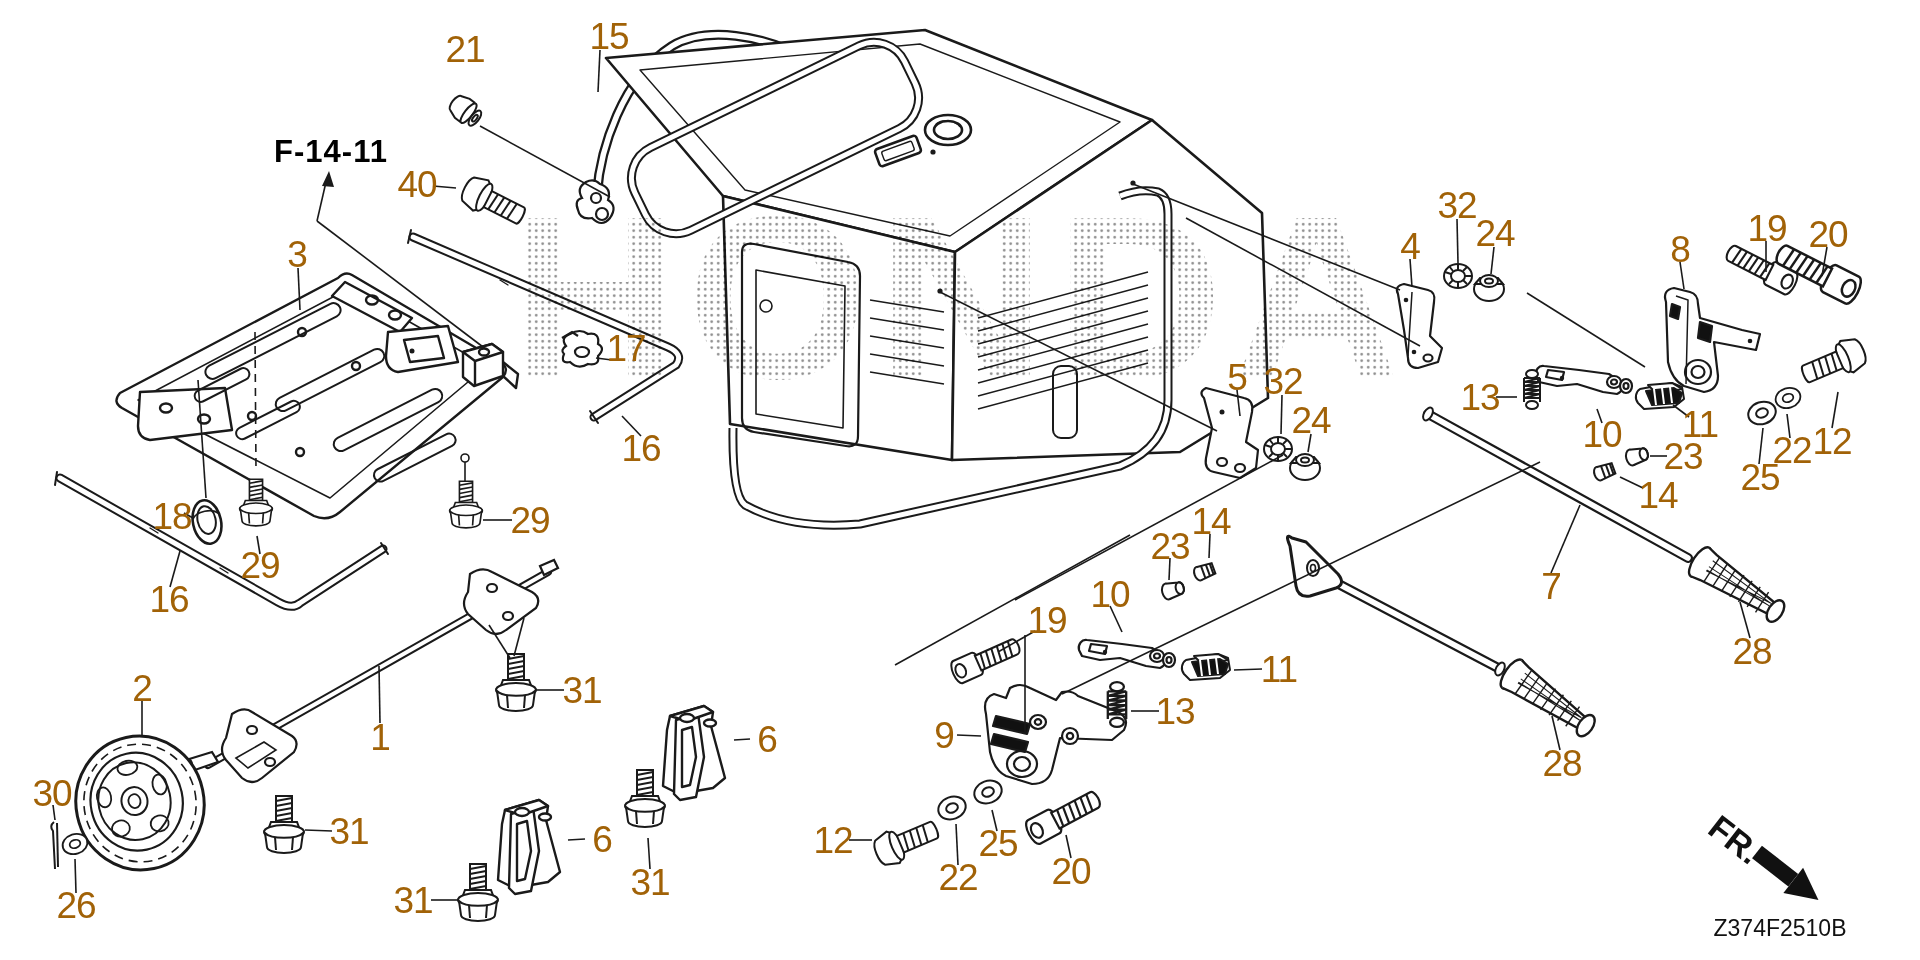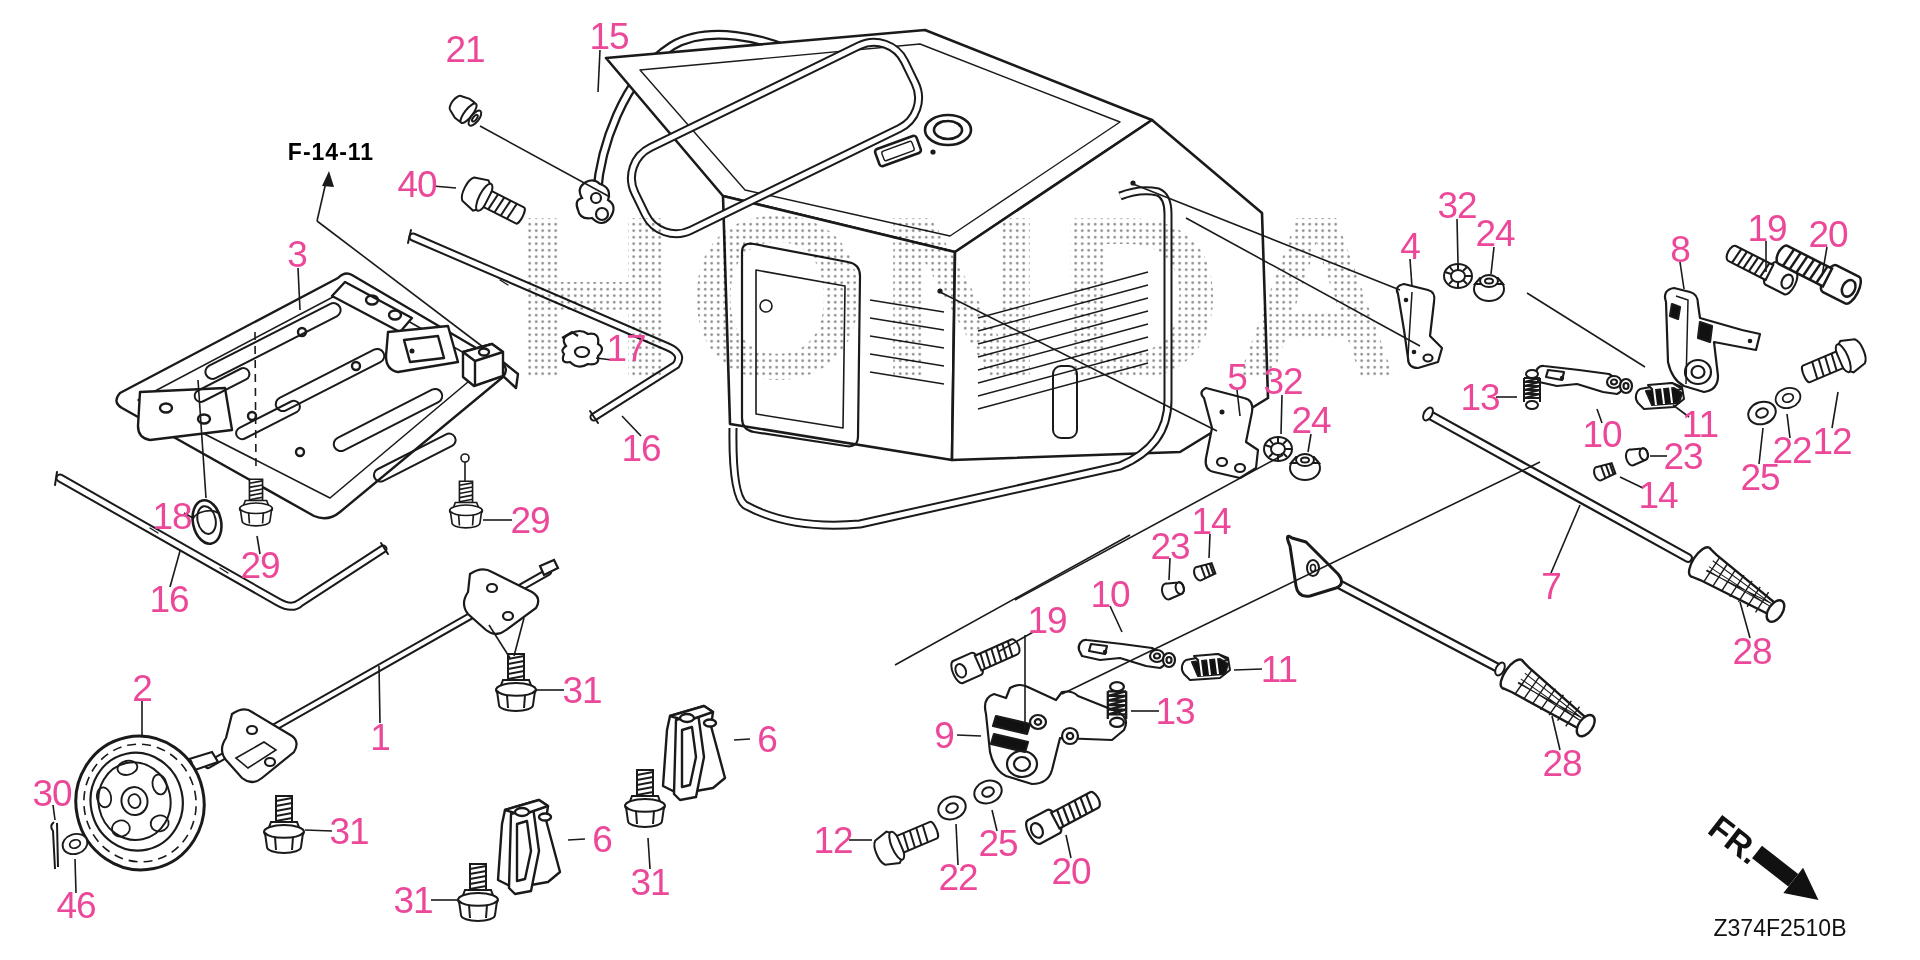--- a/index.html
+++ b/index.html
@@ -1,22 +1,22 @@
 <!DOCTYPE html>
 <html><head>
 <meta charset="utf-8">
 <style>
   html,body{margin:0;padding:0;background:#888;}
   #stage{position:relative;width:1920px;height:960px;background:#ffffff;overflow:hidden;
          font-family:"Liberation Sans", sans-serif;}
   #art{position:absolute;left:0;top:0;}
-  .callout{position:absolute;transform:translate(-50%,-50%);font-size:37px;color:#ec4899;
+  .callout{position:absolute;transform:translate(-50%,-50%);font-size:37px;color:#a16207;
            letter-spacing:-1px;white-space:nowrap;line-height:1;}
   #ref-label{position:absolute;left:331px;top:152px;transform:translate(-50%,-50%);
-             font-size:23px;font-weight:bold;color:#000;letter-spacing:1px;white-space:nowrap;}
+             font-size:31px;font-weight:bold;color:#000;letter-spacing:1px;white-space:nowrap;}
   svg text{font-family:"Liberation Sans", sans-serif;}
 </style>
 </head>
 <body>
 
 <div id="stage">
 
 <svg id="art" width="1920" height="960" viewBox="0 0 1920 960">
   <defs>
     <pattern id="halftone" patternUnits="userSpaceOnUse" width="6.5" height="6.5">
@@ -541,21 +541,21 @@
       <div class="callout" style="left: 1828px; top: 234px;">20</div>
       <div class="callout" style="left: 465px; top: 49px;">21</div>
       <div class="callout" style="left: 958px; top: 877px;">22</div>
       <div class="callout" style="left: 1792px; top: 450px;">22</div>
       <div class="callout" style="left: 1170px; top: 546px;">23</div>
       <div class="callout" style="left: 1683px; top: 456px;">23</div>
       <div class="callout" style="left: 1311px; top: 420px;">24</div>
       <div class="callout" style="left: 1495px; top: 233px;">24</div>
       <div class="callout" style="left: 998px; top: 843px;">25</div>
       <div class="callout" style="left: 1760px; top: 477px;">25</div>
-      <div class="callout" style="left: 76px; top: 905px;">46</div>
+      <div class="callout" style="left: 76px; top: 905px;">26</div>
       <div class="callout" style="left: 52px; top: 793px;">30</div>
       <div class="callout" style="left: 1752px; top: 651px;">28</div>
       <div class="callout" style="left: 1562px; top: 763px;">28</div>
       <div class="callout" style="left: 260px; top: 565px;">29</div>
       <div class="callout" style="left: 530px; top: 520px;">29</div>
       <div class="callout" style="left: 417px; top: 184px;">40</div>
       <div class="callout" style="left: 349px; top: 831px;">31</div>
       <div class="callout" style="left: 582px; top: 690px;">31</div>
       <div class="callout" style="left: 413px; top: 900px;">31</div>
       <div class="callout" style="left: 650px; top: 882px;">31</div>

